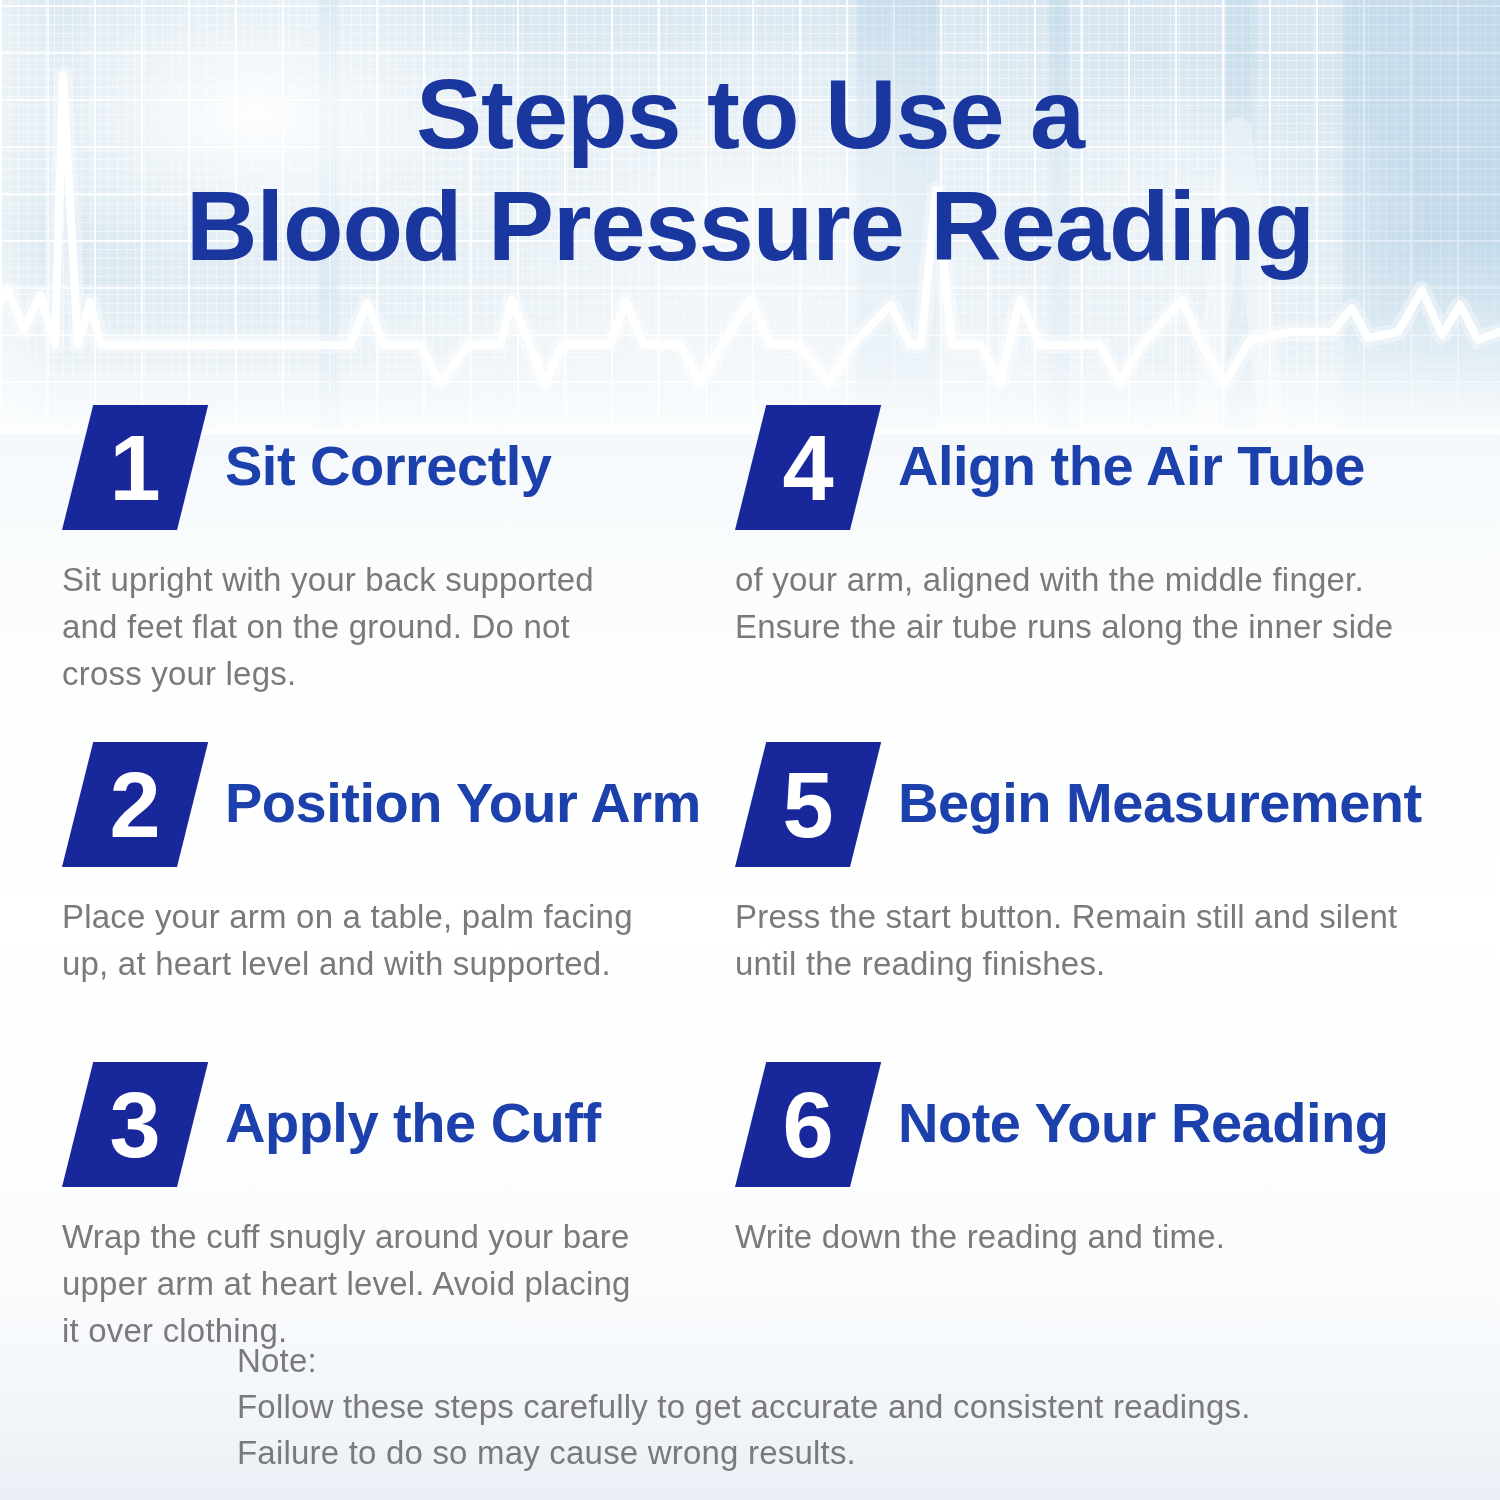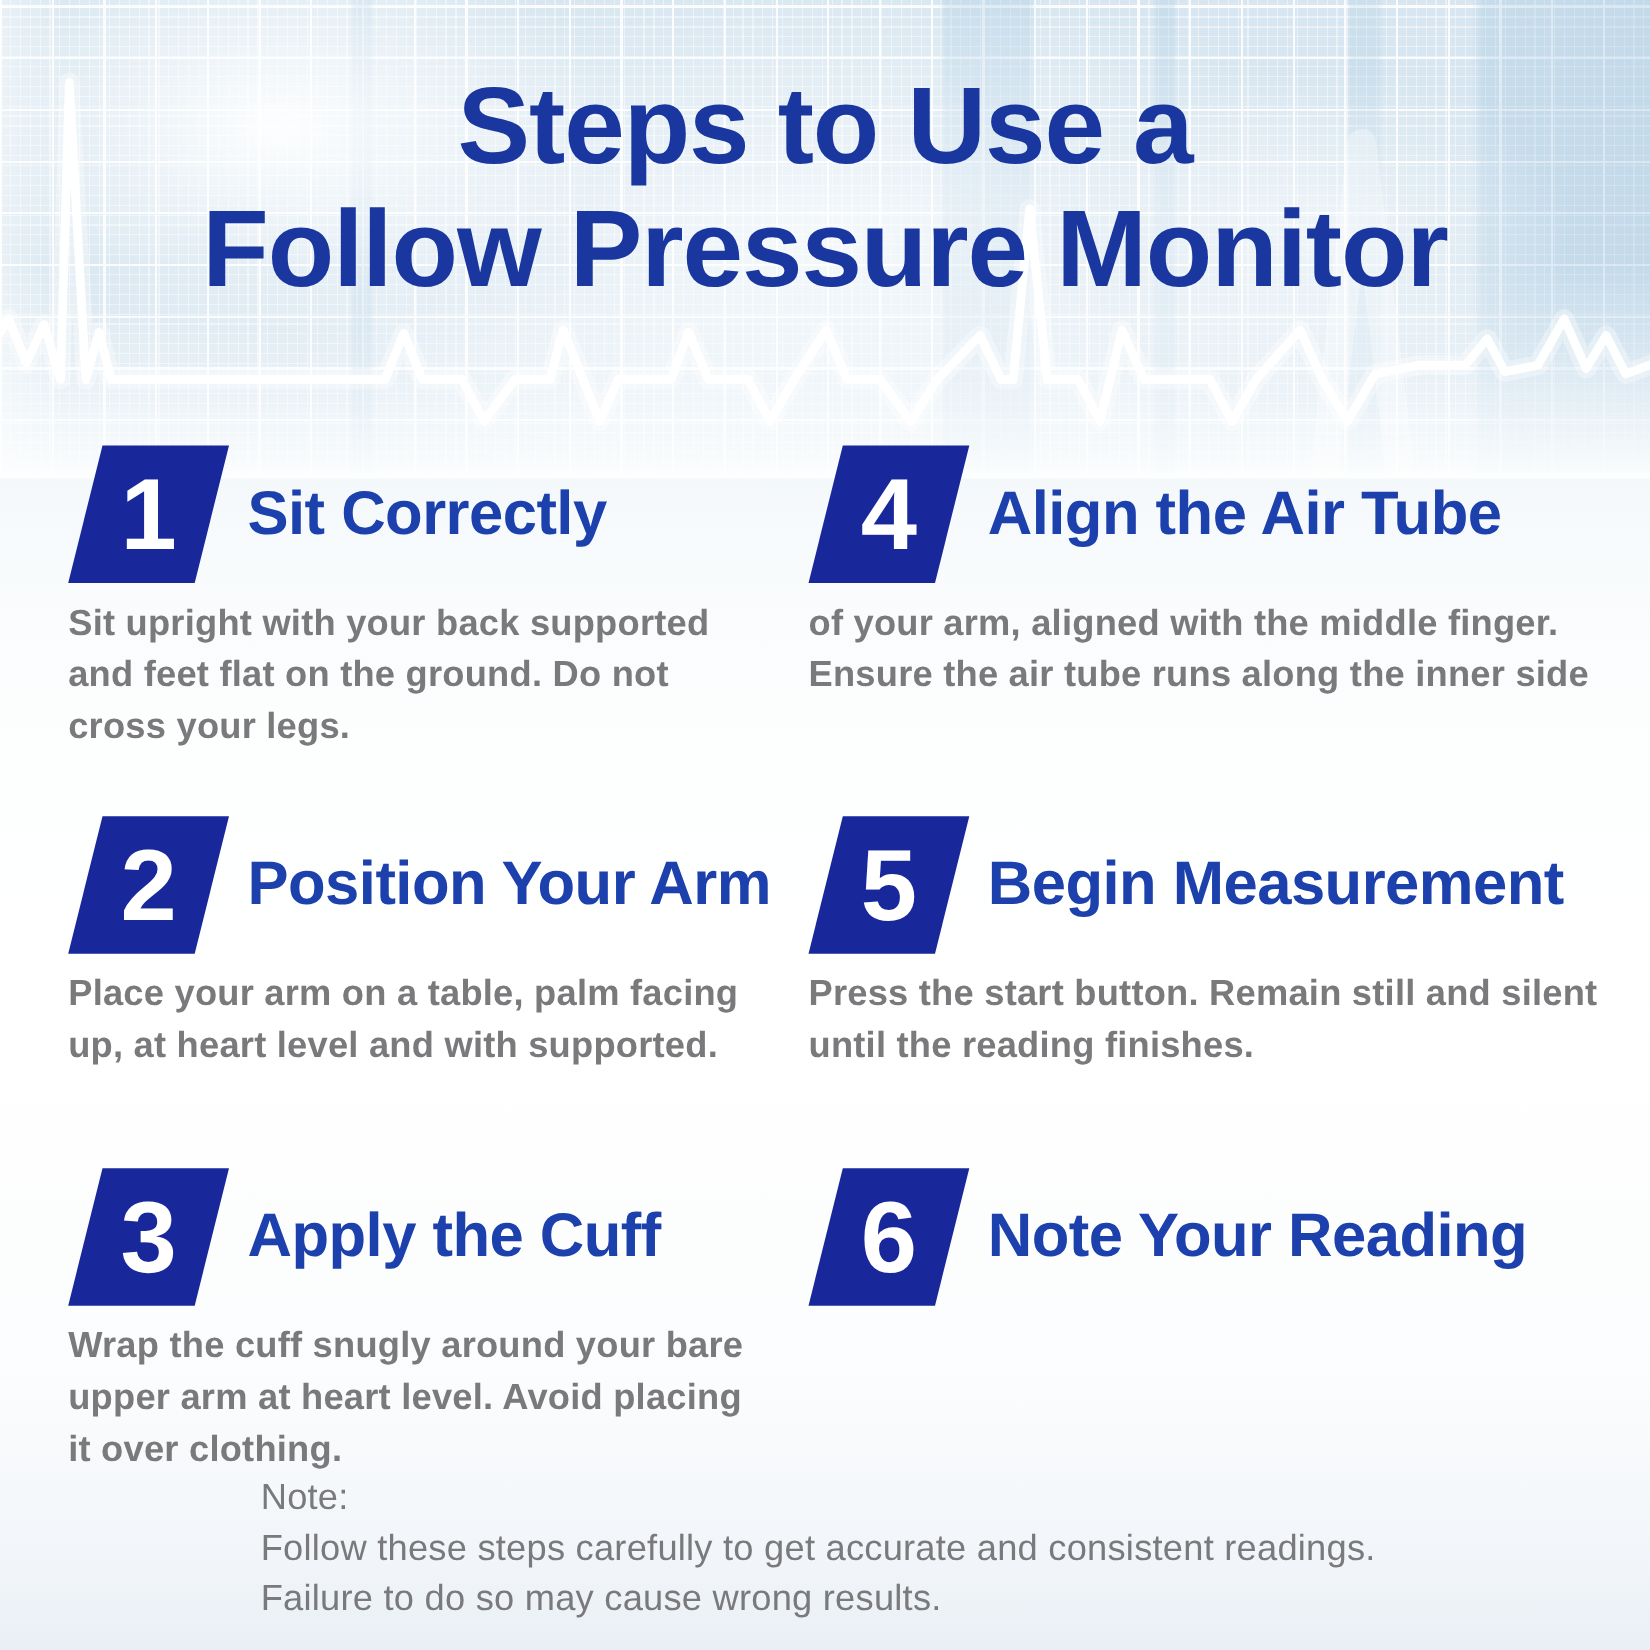--- a/index.html
+++ b/index.html
@@ -80,23 +80,23 @@
     transform:skewX(14deg);
     color:#ffffff;font-size:92px;font-weight:800;line-height:1;
   }
   .step-title{
     margin-left:48px;margin-top:30px;
     color:var(--step-title);
     font-size:56px;font-weight:700;line-height:1.1;letter-spacing:-0.5px;
     white-space:nowrap;
   }
   .step-desc{
-    margin-top:12px;
+    margin-top:26px;
     color:var(--body);
-    font-size:33px;font-weight:700;line-height:47px;letter-spacing:0.2px;
+    font-size:33px;font-weight:400;line-height:47px;letter-spacing:0.2px;
   }
   .d-line{white-space:nowrap;}
   
   .note{
     position:absolute;left:237px;top:1338px;
     color:var(--body);
     font-size:33px;font-weight:500;line-height:46px;letter-spacing:0.2px;
   }
 </style>
 </head>
@@ -112,21 +112,21 @@
 
     <polyline points="1205,420 1238,130 1272,420" stroke="rgba(255,255,255,0.32)" stroke-width="26" stroke-linejoin="round" stroke-linecap="round"></polyline>
 
     <polyline points="-10,318 8,290 24,330 40,295 55,345 63,75 78,345 90,302 101,345 140,345 350,345 367,303 384,345 420,345 440,383 468,345 500,345 512,300 530,345 545,383 562,345 610,345 626,302 644,345 680,345 700,383 722,345 751,300 770,345 800,345 828,383 852,345 891,305 910,345 921,345 936,190 952,345 980,345 1000,383 1020,300 1040,345 1080,345 1100,345 1120,383 1142,345 1182,300 1202,345 1225,383 1250,340 1290,332 1332,332 1352,308 1368,338 1398,332 1422,290 1442,335 1460,305 1478,340 1510,328" stroke="rgba(255,255,255,0.35)" stroke-width="18" stroke-linejoin="round" stroke-linecap="round"></polyline>
 
     <polyline points="-10,318 8,290 24,330 40,295 55,345 63,75 78,345 90,302 101,345 140,345 350,345 367,303 384,345 420,345 440,383 468,345 500,345 512,300 530,345 545,383 562,345 610,345 626,302 644,345 680,345 700,383 722,345 751,300 770,345 800,345 828,383 852,345 891,305 910,345 921,345 936,190 952,345 980,345 1000,383 1020,300 1040,345 1080,345 1100,345 1120,383 1142,345 1182,300 1202,345 1225,383 1250,340 1290,332 1332,332 1352,308 1368,338 1398,332 1422,290 1442,335 1460,305 1478,340 1510,328" stroke="rgba(255,255,255,0.95)" stroke-width="8" stroke-linejoin="round" stroke-linecap="round"></polyline>
   </svg>
 
   <h1 class="title">
     <span class="t-line">Steps to Use a</span>
-    <span class="t-line">Follow Pressure Monitor</span>
+    <span class="t-line">Blood Pressure Reading</span>
   </h1>
 
   <div class="step s1">
     <div class="step-head">
       <div class="badge">
         <span class="num">1</span>
       </div>
       <div class="step-title">Sit Correctly</div>
     </div>
     <div class="step-desc">
@@ -188,20 +188,23 @@
       <div class="d-line">until the reading finishes.</div>
     </div>
   </div>
 
   <div class="step s6">
     <div class="step-head">
       <div class="badge">
         <span class="num">6</span>
       </div>
       <div class="step-title">Note Your Reading</div>
+    </div>
+    <div class="step-desc">
+      <div class="d-line">Write down the reading and time.</div>
     </div>
   </div>
 
   <div class="note">
     <div class="d-line">Note:</div>
     <div class="d-line">Follow these steps carefully to get accurate and consistent readings.</div>
     <div class="d-line">Failure to do so may cause wrong results.</div>
   </div>
 
 </div>

